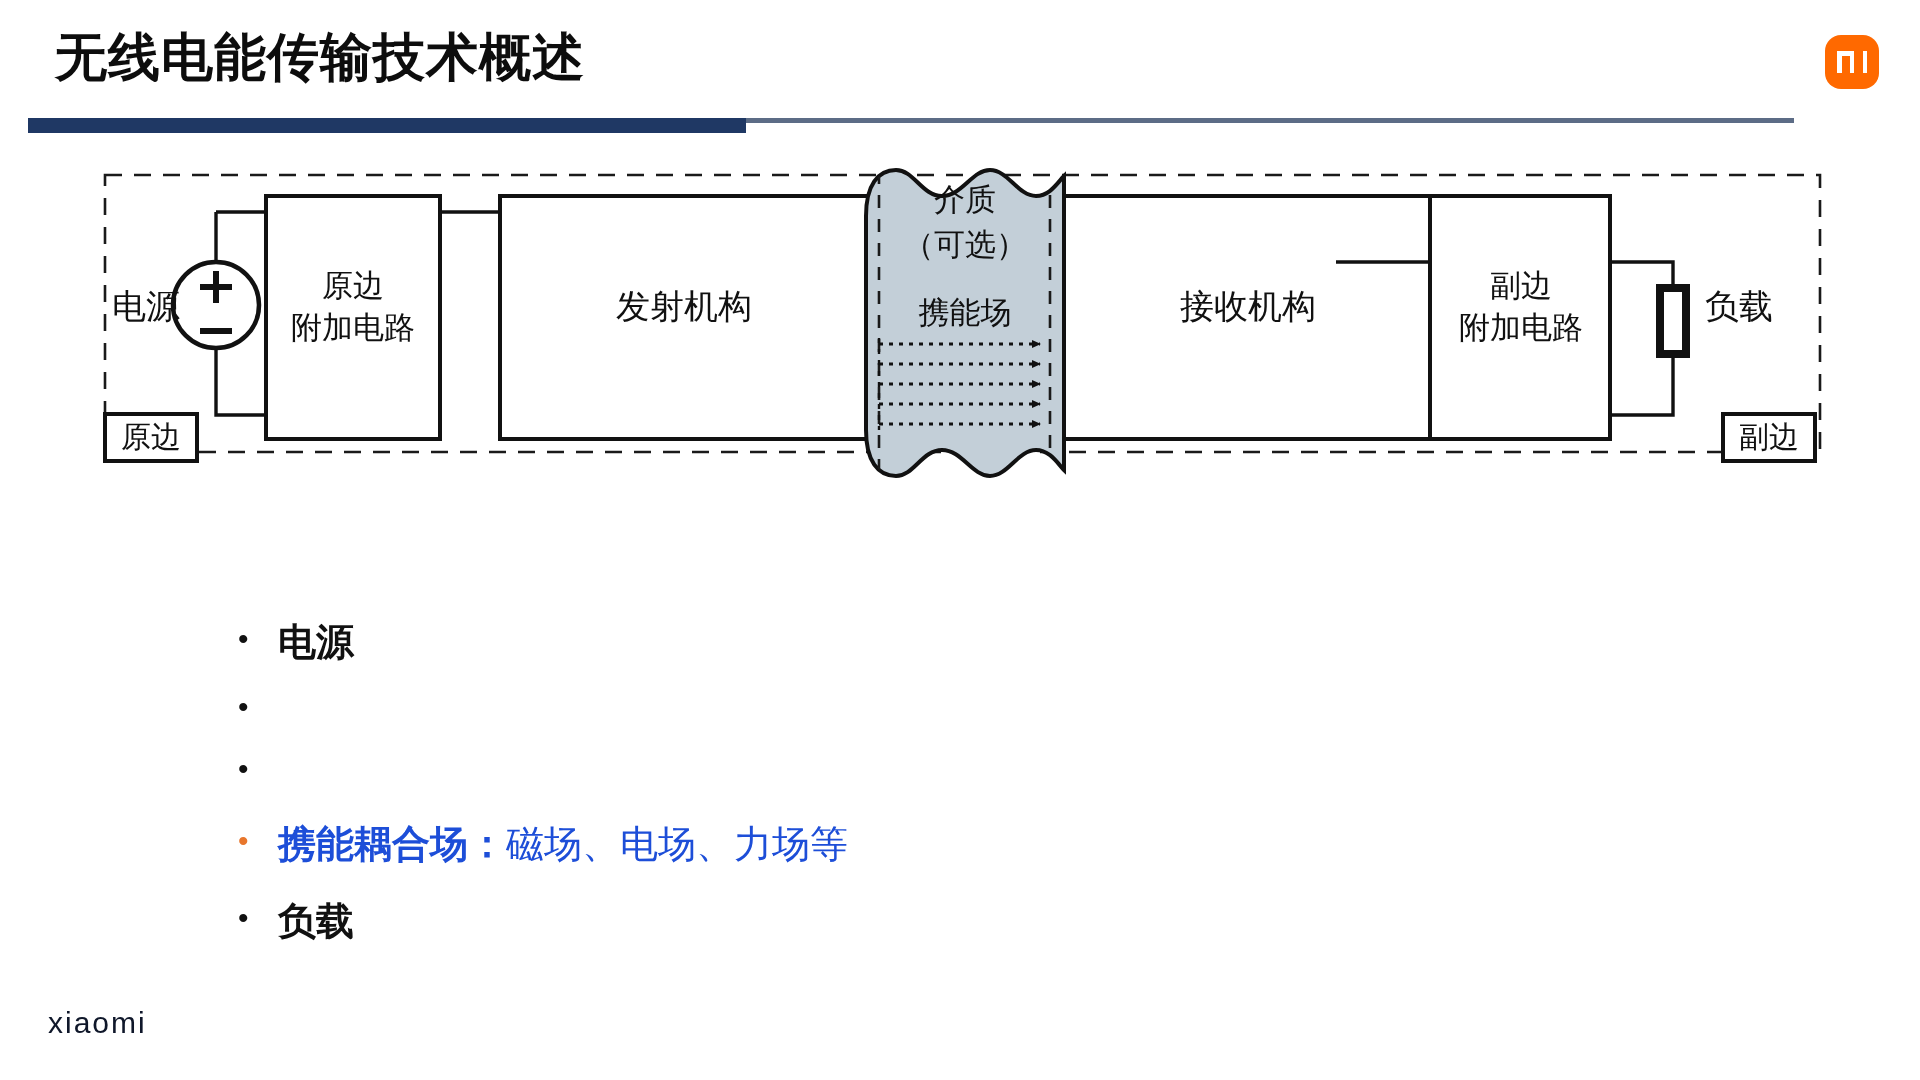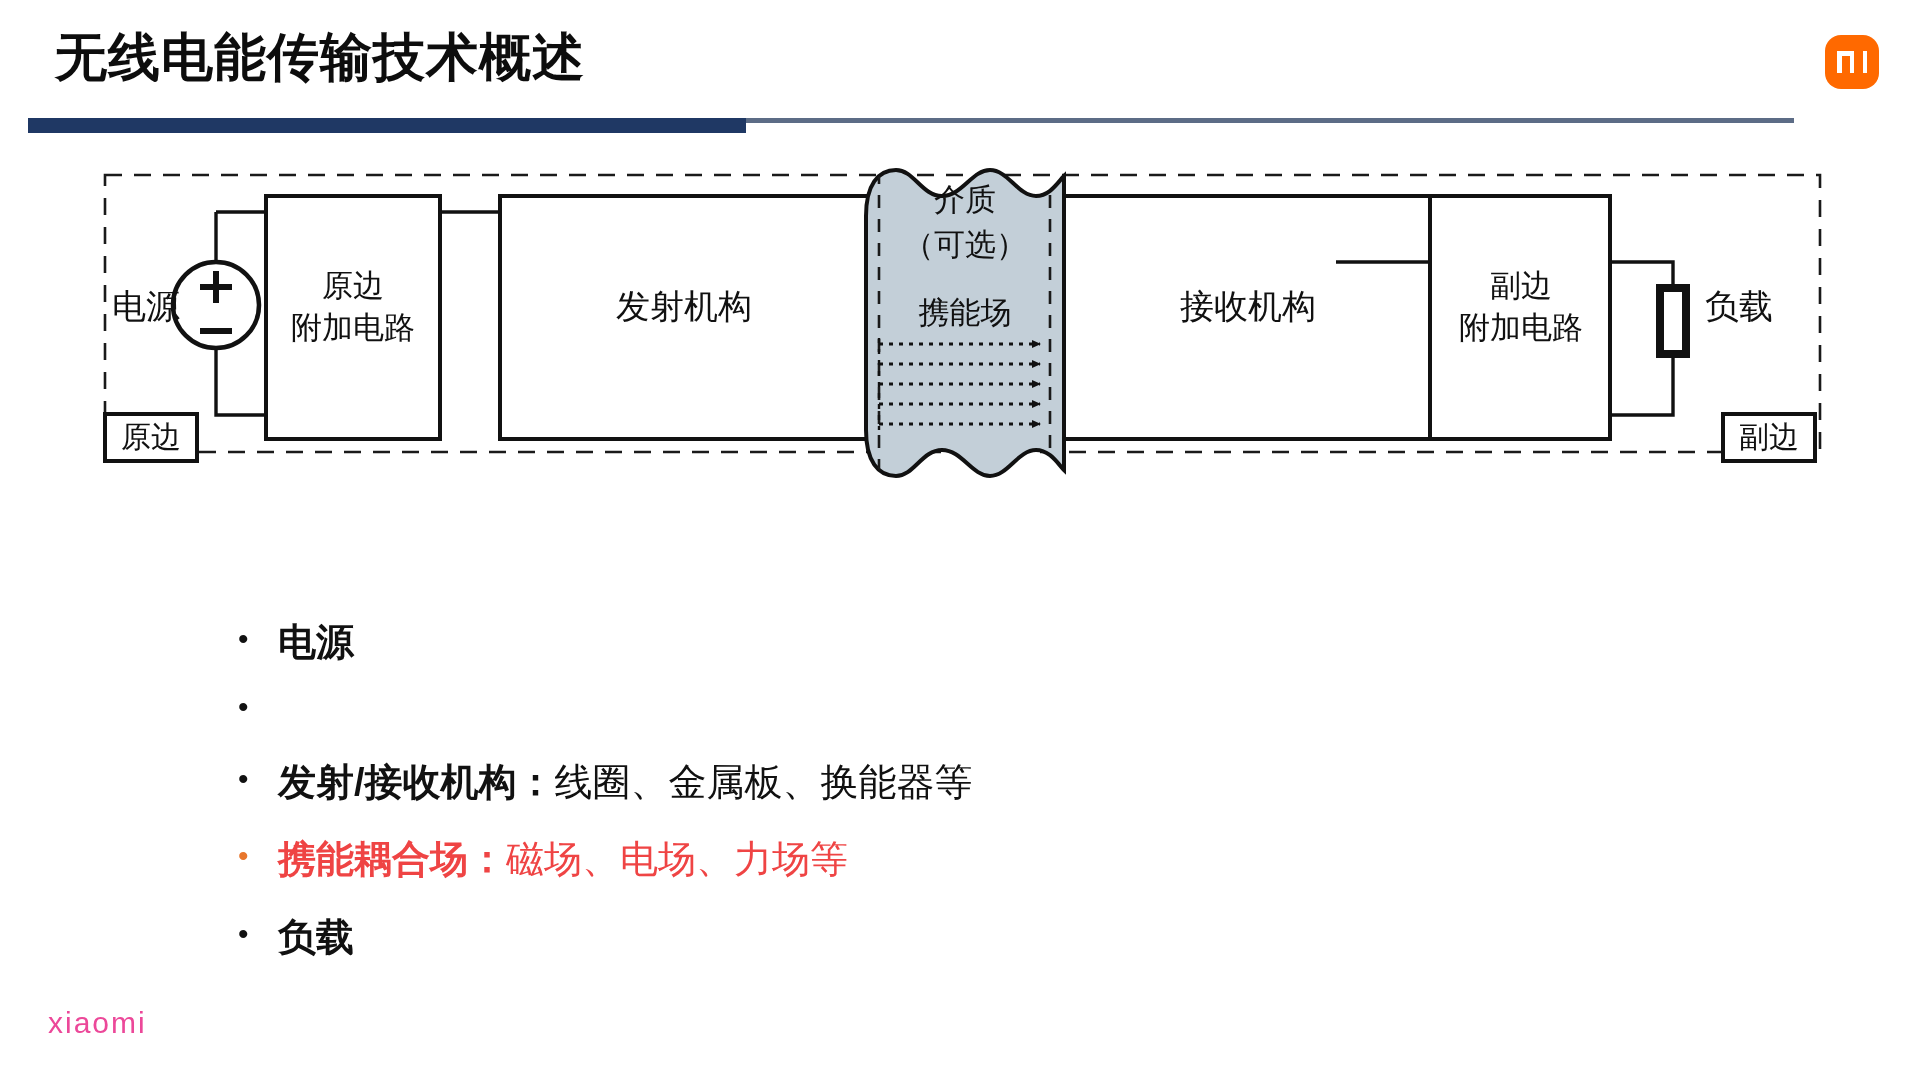--- a/index.html
+++ b/index.html
@@ -149,21 +149,21 @@
   }
   .bullet-row.accent .bullet-text { color: #e8762c; }
 
   
   #footer-watermark {
     position: absolute;
     left: 48px;
     top: 1006px;
     font-size: 30px;
     letter-spacing: 2px;
-    color: #ec4899;
+    color: #0f172a;
     font-weight: normal;
   }
 </style>
 </head>
 <body>
 
 <div id="slide">
 
   <div id="slide-title">无线电能传输技术概述</div>
   <div id="title-bar-thick" style="background: rgb(31, 56, 100);"></div>
@@ -288,28 +288,25 @@
         <span class="lead">电源</span><span class="rest"></span>
       </span>
     </div>
 
     <div class="bullet-row">
       <span class="bullet-dot">•</span>
     </div>
 
     <div class="bullet-row">
       <span class="bullet-dot">•</span>
-      <span class="bullet-text">
-        <span class="lead">发射/接收机构：</span><span class="rest">线圈、金属板、换能器等</span>
-      </span>
     </div>
 
     <div class="bullet-row accent">
       <span class="bullet-dot accent" style="color: rgb(232, 118, 44);">•</span>
-      <span class="bullet-text" style="color: #ef4444;">
+      <span class="bullet-text" style="color: #1d4ed8;">
         <span class="lead">携能耦合场：</span><span class="rest">磁场、电场、力场等</span>
       </span>
     </div>
 
     <div class="bullet-row">
       <span class="bullet-dot">•</span>
       <span class="bullet-text">
         <span class="lead">负载</span><span class="rest"></span>
       </span>
     </div>

